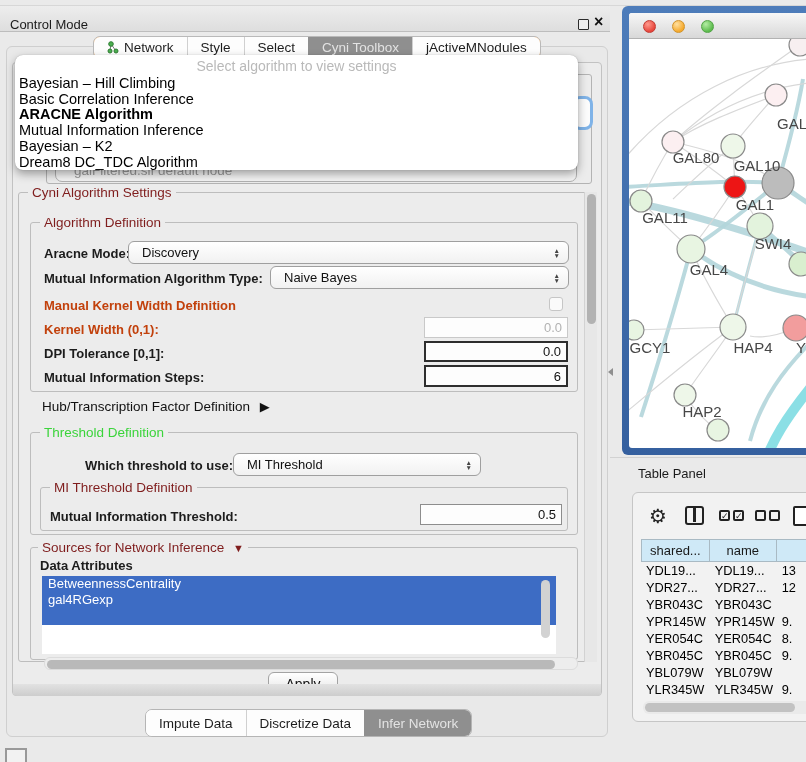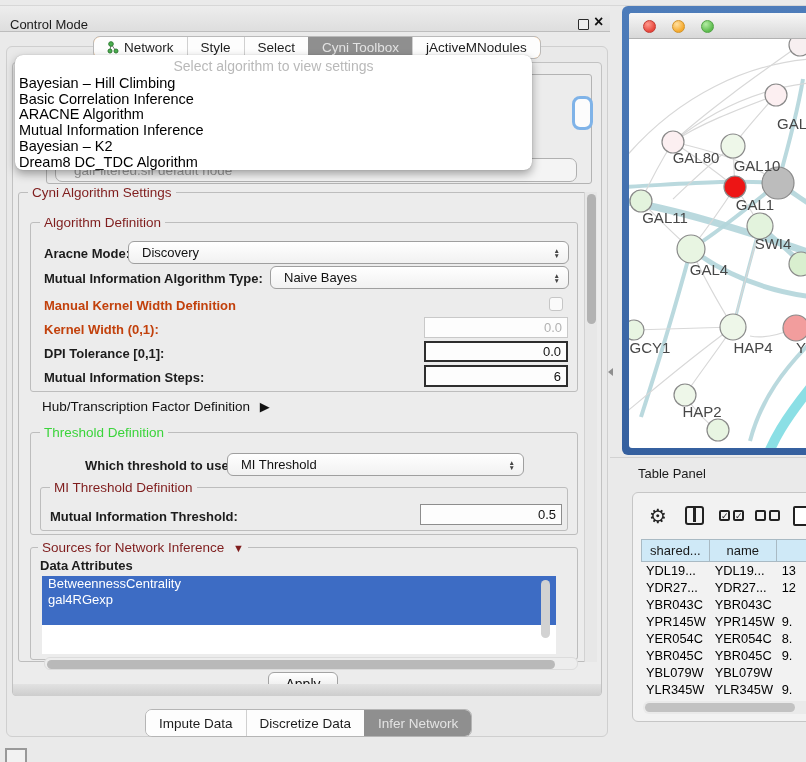--- a/index.html
+++ b/index.html
@@ -26,24 +26,24 @@
   .outer{left:6px;top:46px;width:602px;height:691px;background:#e9e9e9;border:1px solid #cfcfcf;border-radius:6px}
   .wrapper{left:12px;top:62px;width:590px;height:634px;background:#ececec;border:1px solid #c2c2c2;border-radius:4px}
   .wrapbottom{left:13px;top:684px;width:588px;height:12px;background:linear-gradient(#e2e2e2,#cdcdcd);border-radius:0 0 4px 4px}
 
   
   .fraggroup{left:46px;top:74px;width:546px;height:110px;border:1px solid #b3b3b3;border-radius:3px}
   .fragring{left:572px;top:96px;width:21px;height:34px;border:3px solid #7fb3e8;border-radius:8px;background:#fcfcfc}
   .fragcombo{left:55px;top:158px;width:522px;height:24px;border:1px solid #b0b0b0;border-radius:7px;background:#f4f4f4;font-size:13.5px;color:#9b9b9b;line-height:23px;padding-left:18px;white-space:nowrap;overflow:hidden}
 
   
-  .popup{left:15px;top:55px;width:517px;height:115px;background:#fff;border-radius:8px;box-shadow:0 4px 10px rgba(0,0,0,.35),0 0 1px rgba(0,0,0,.3);z-index:30;padding-top:3px}
+  .popup{left:15px;top:55px;width:563px;height:115px;background:#fff;border-radius:8px;box-shadow:0 4px 10px rgba(0,0,0,.35),0 0 1px rgba(0,0,0,.3);z-index:30;padding-top:3px}
   .popup .ph{text-align:center;color:#b9b9b9;font-size:14px;height:18px}
   .popup .item{font-size:14.5px;line-height:15.7px;color:#000;padding-left:4px;white-space:nowrap}
-  .popup .item.bold{font-weight:normal}
+  .popup .item.bold{font-weight:bold}
 
   
   .groupbox{position:absolute;border:1px solid #bdbdbd;border-radius:3px;background:transparent}
   .grouptitle{position:absolute;font-size:13.5px;background:#ececec;padding:0 4px;white-space:nowrap;z-index:5}
   .gt-black{color:#7f1d1d}.gt-blue{color:#7f1d1d}.gt-green{color:#3bd43b}
   .lbl{position:absolute;font-size:13px;font-weight:bold;color:#1c1c1c;white-space:nowrap}
   .lbl.dim{color:#c2410c}
   .plain{position:absolute;font-size:13.5px;color:#111;white-space:nowrap}
   .combo{position:absolute;background:linear-gradient(#ffffff,#f1f1f1);border:1px solid #9f9f9f;border-radius:6px;font-size:13px;color:#111;display:flex;align-items:center;padding-left:13px}
   .stepper{position:absolute;right:8px;top:50%;transform:translateY(-50%);font-size:6.5px;line-height:5.5px;color:#444;text-align:center}
@@ -188,21 +188,21 @@
 
 <div class="plain" style="left:42px;top:399px">
   <span>Hub/Transcription Factor Definition</span>
   <span style="font-size:13px;margin-left:6px">▶</span>
 </div>
 
 <div class="abs groupbox" style="left:30px;top:432px;width:548px;height:103px"></div>
 <div class="grouptitle gt-green" style="left:40px;top:425px">Threshold Definition</div>
 
 <div class="lbl" style="left:85px;top:458px">Which threshold to use:</div>
-<div class="combo" style="left:227px;top:453px;width:297px;height:23px">
+<div class="combo" style="left:233px;top:453px;width:248px;height:23px">
   <span>MI Threshold</span>
   <span class="stepper"><span>▲</span><br><span>▼</span></span>
 </div>
 
 <div class="abs groupbox" style="left:40px;top:487px;width:528px;height:44px"></div>
 <div class="grouptitle gt-blue" style="left:50px;top:480px">MI Threshold Definition</div>
 <div class="lbl" style="left:50px;top:509px">Mutual Information Threshold:</div>
 <input class="tfield" style="left: 420px; top: 504px; width: 142px; height: 21px; border-color: rgb(141, 141, 141);" value="0.5">
 
 <div class="abs groupbox" style="left:30px;top:547px;width:548px;height:113px"></div>

